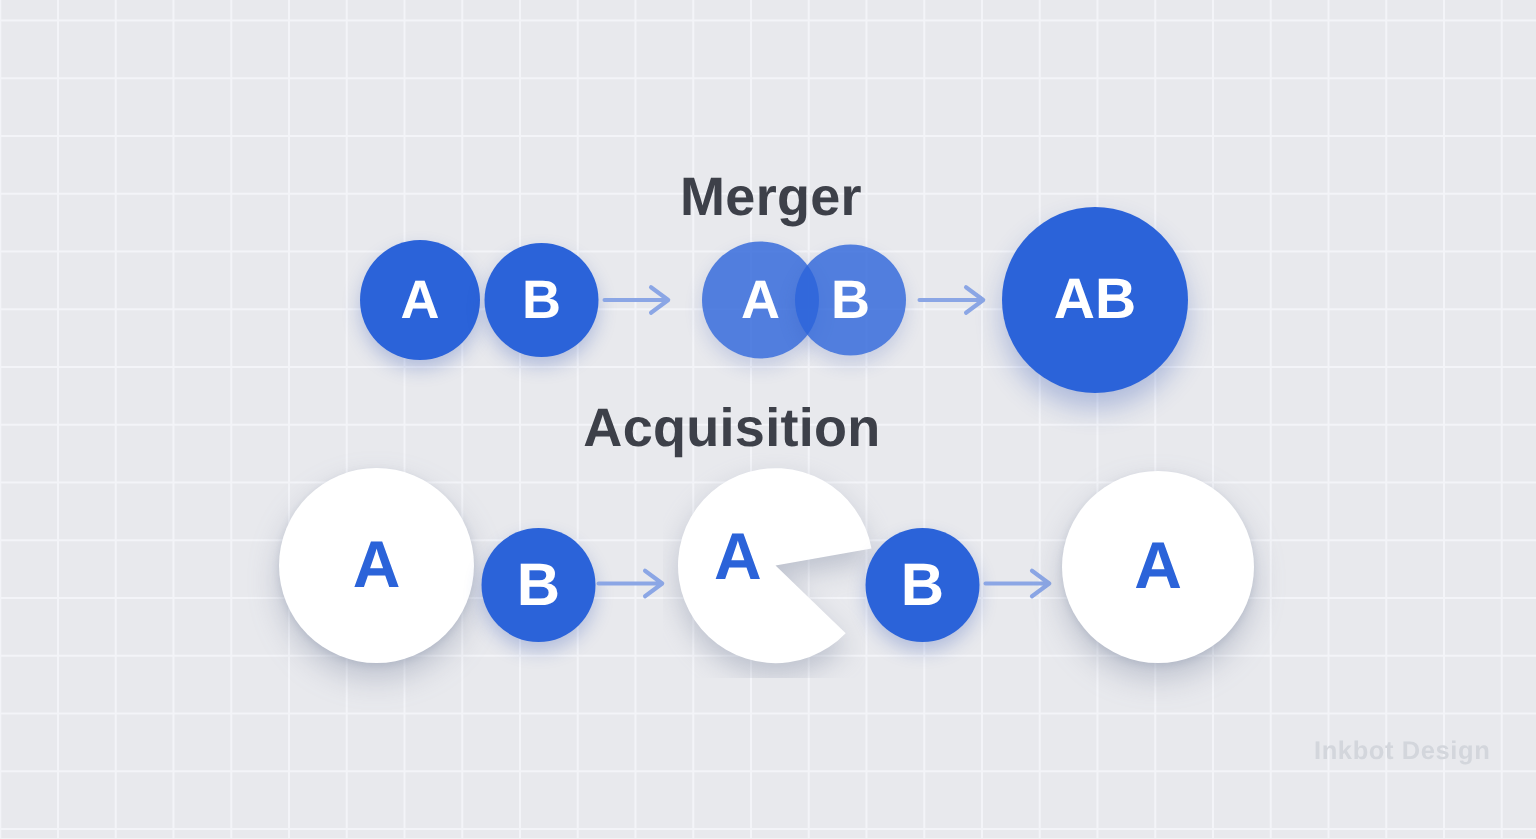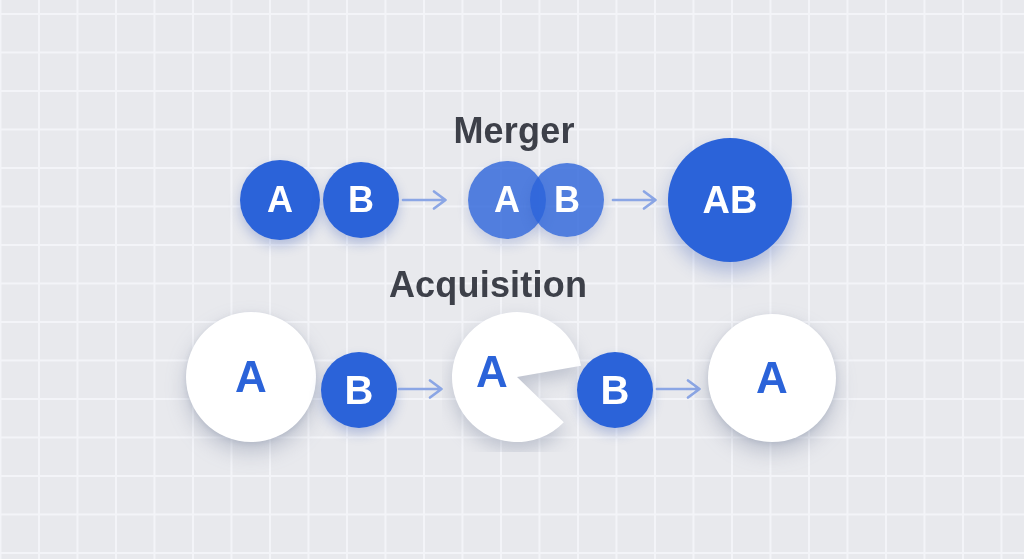--- a/index.html
+++ b/index.html
@@ -119,14 +119,15 @@
   <div class="arrow" style="left:654px;top:377px;">
     <svg width="52" height="24" viewBox="0 0 52 24" fill="none">
       <path d="M3 12 H44 M34 3.5 L45.5 12 L34 20.5" stroke="#8ba6e5" stroke-width="2.7" stroke-linecap="round" stroke-linejoin="round"></path>
     </svg>
   </div>
 
   <div class="circle white" style="left:708px;top:314px;width:128px;height:128px;">
     <span class="letter fs-aw">A</span>
   </div>
 
+  <div class="watermark">Inkbot Design</div>
 
 </div>
 
 </body></html>

